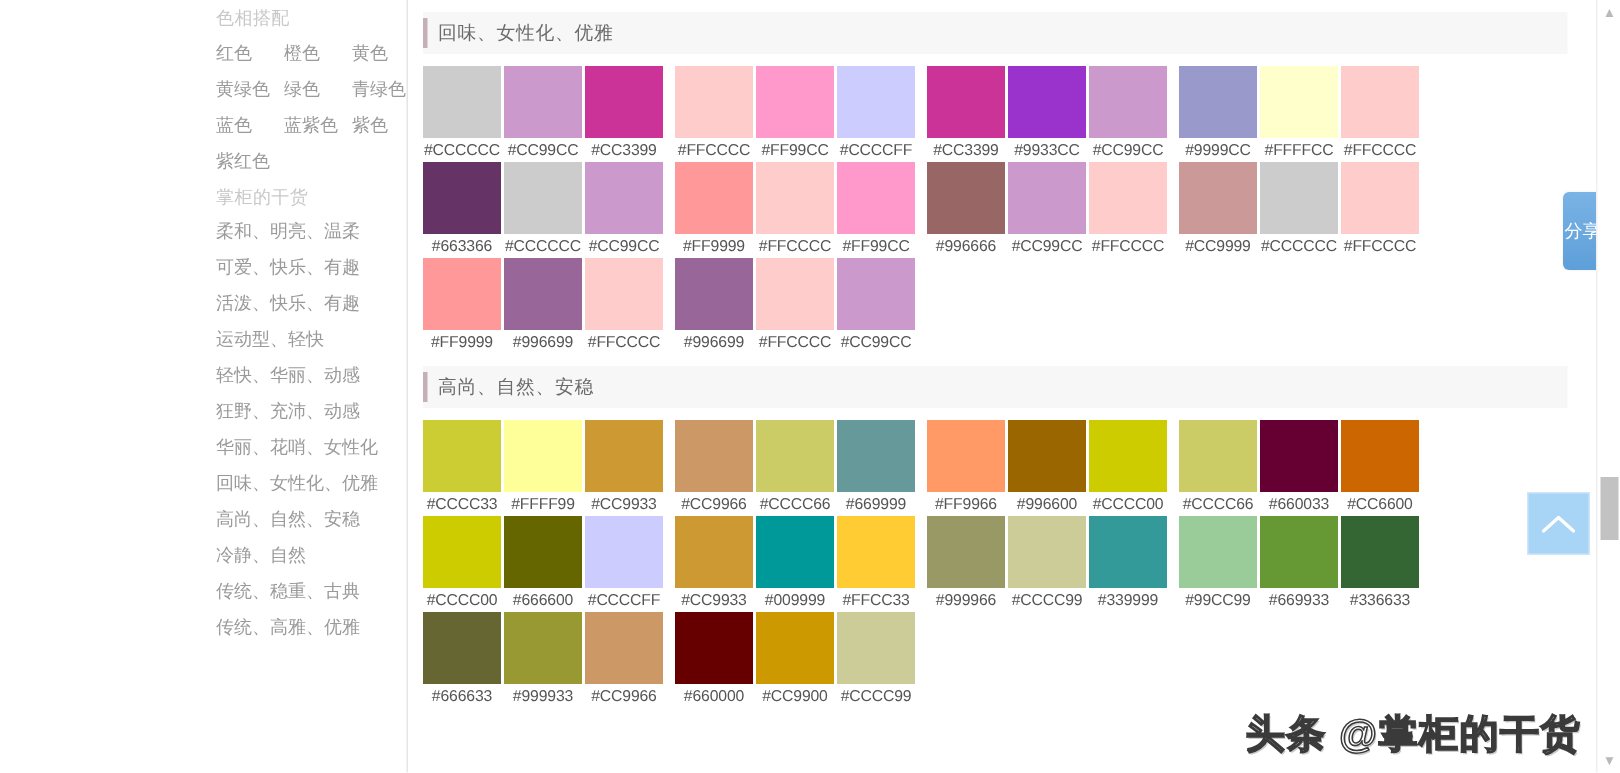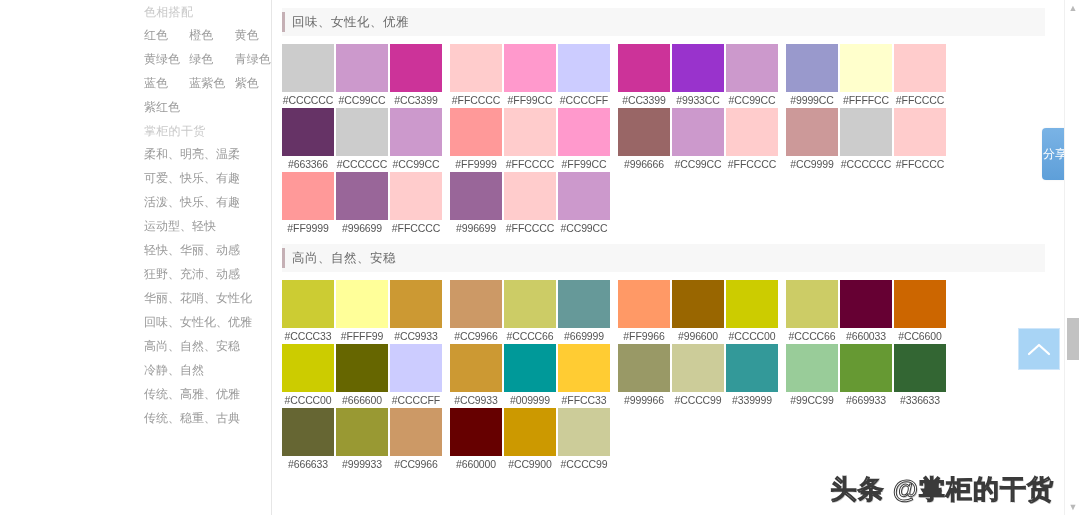--- a/index.html
+++ b/index.html
@@ -209,22 +209,22 @@
       <div class="side-link wide">柔和、明亮、温柔</div>
       <div class="side-link wide">可爱、快乐、有趣</div>
       <div class="side-link wide">活泼、快乐、有趣</div>
       <div class="side-link wide">运动型、轻快</div>
       <div class="side-link wide">轻快、华丽、动感</div>
       <div class="side-link wide">狂野、充沛、动感</div>
       <div class="side-link wide">华丽、花哨、女性化</div>
       <div class="side-link wide">回味、女性化、优雅</div>
       <div class="side-link wide">高尚、自然、安稳</div>
       <div class="side-link wide">冷静、自然</div>
+      <div class="side-link wide">传统、稳重、古典</div>
       <div class="side-link wide">传统、高雅、优雅</div>
-      <div class="side-link wide">传统、稳重、古典</div>
     </div>
   </div>
 
   <div class="content">
     <div class="group">
       <div class="group-header">
         <span class="group-title">回味、女性化、优雅</span>
       </div>
       <div class="palettes" id="g0">
           <div class="palette">

